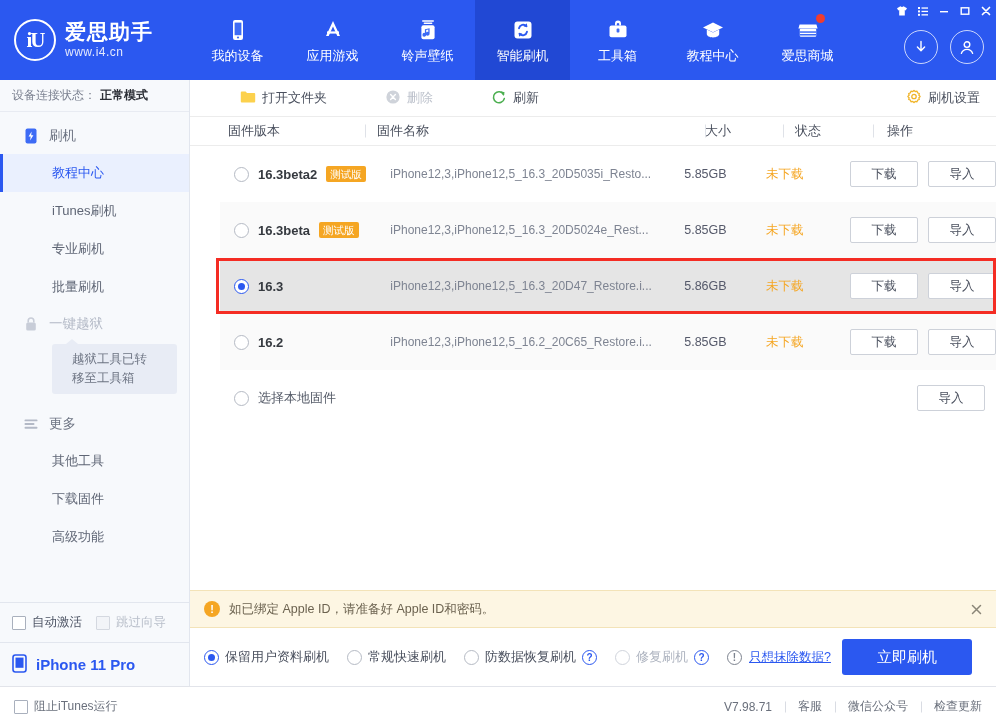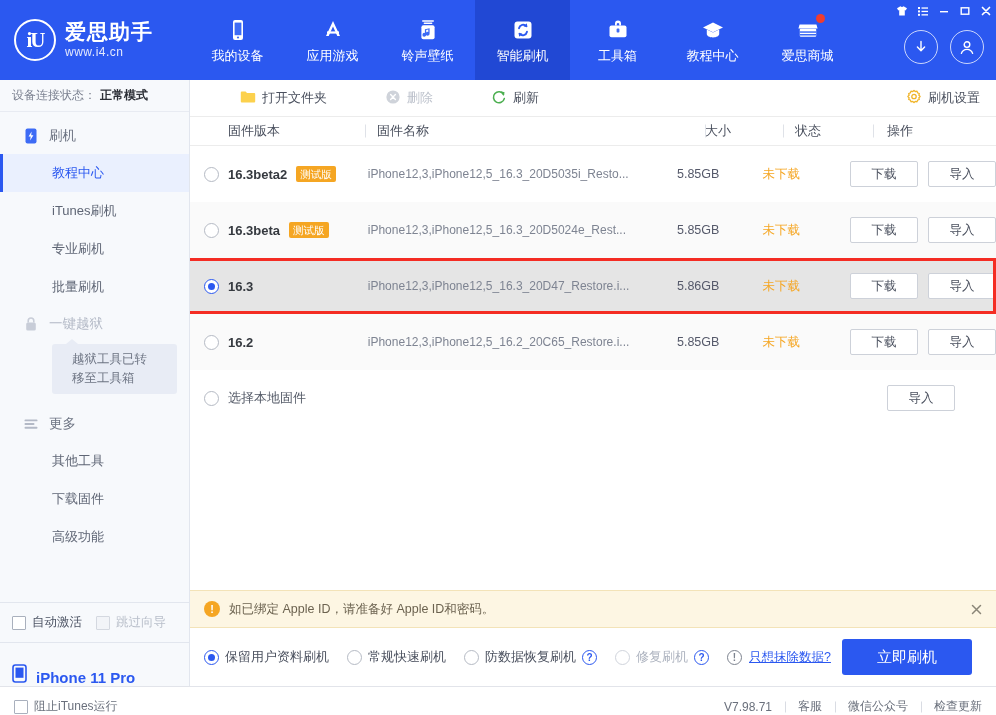--- a/index.html
+++ b/index.html
@@ -145,21 +145,21 @@
   }
   .cbx { display: flex; align-items: center; gap: 6px; cursor: pointer; }
   .cbx .box {
     width: 14px; height: 14px; border: 1px solid #a9b0bd; background: #fff; border-radius: 1px;
   }
   .cbx.disabled { color: #b9bfca; }
   .cbx.disabled .box { border-color: #d4d8e0; background: #f2f4f8; }
 
   .side-device {
     border-top: 1px solid #e2e6ee;
-    height: 44px; display: flex; align-items: flex-end; gap: 9px;
+    height: 44px; display: flex; align-items: center; gap: 9px;
     padding-left: 12px;
     color: #2b58f0; font-size: 15px; font-weight: bold;
     cursor: pointer;
   }
 
   
   .main { flex: 1 1 auto; display: flex; flex-direction: column; min-width: 0; background: #fff; }
 
   .toolbar {
     height: 36px; flex: 0 0 36px;
@@ -187,21 +187,21 @@
   .col-ver   { width: 175px; padding-left: 38px; }
   .col-name  { width: 340px; padding-left: 12px; }
   .col-size  { width: 78px;  }
   .col-state { width: 90px;  padding-left: 12px; }
   .col-act   { flex: 1;      padding-left: 14px; }
 
   .tbody { flex: 1 1 auto; overflow: hidden; position: relative; }
 
   .row {
     height: 56px; display: flex; align-items: center;
-    font-size: 13px; color: #555b68; position: relative;
+    font-size: 13px; color: #555b68; position: relative; margin-left: 30px;
   }
   .row.alt { background: #fafafa; }
   .row.selected { background: #e5e5e5; }
 
   .row .col-ver { display: flex; align-items: center; gap: 9px; padding-left: 14px; }
   .radio {
     width: 15px; height: 15px; border-radius: 50%;
     border: 1px solid #b5bac4; background: #fff;
     flex: 0 0 15px; display: flex; align-items: center; justify-content: center;
     cursor: pointer;

